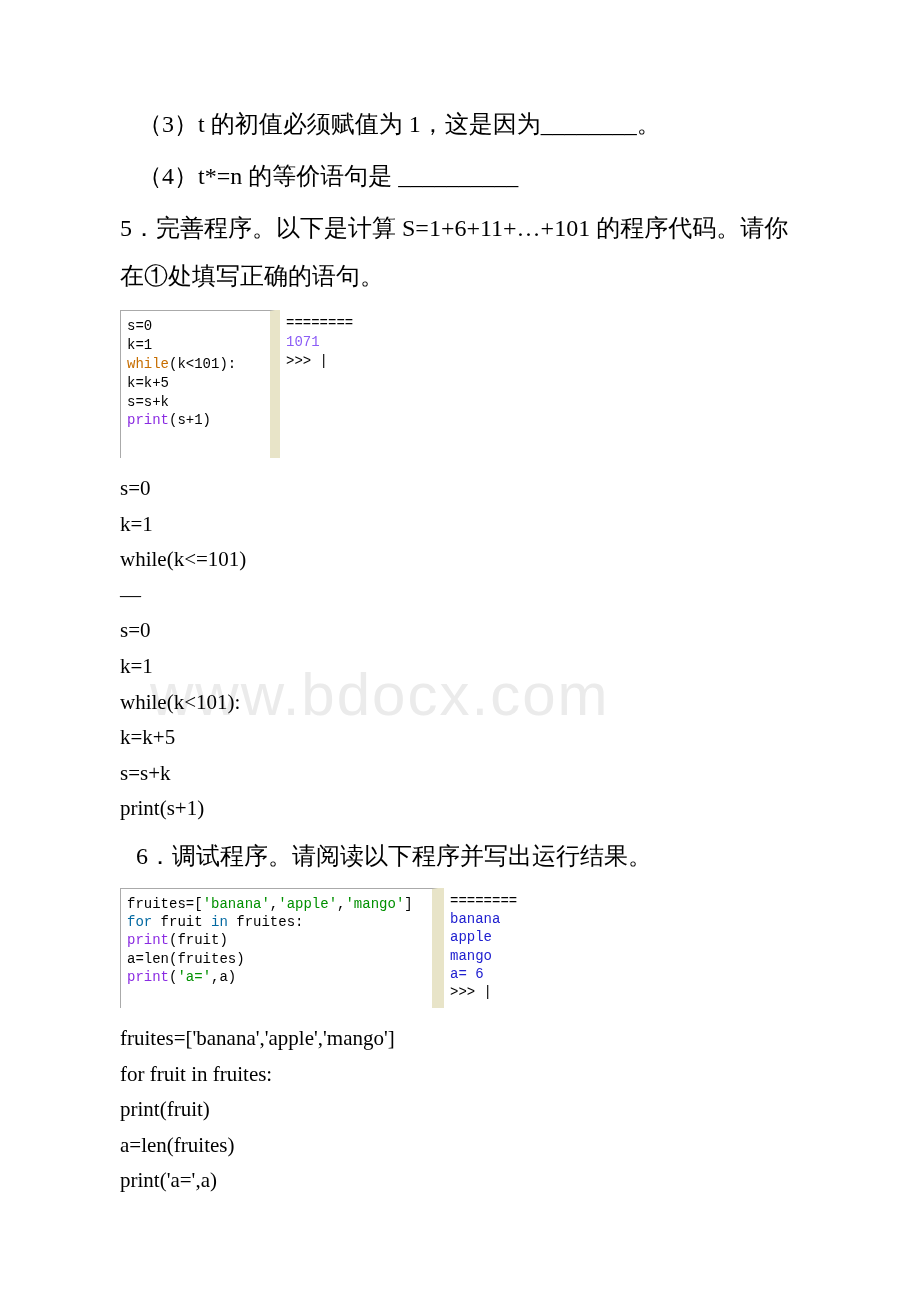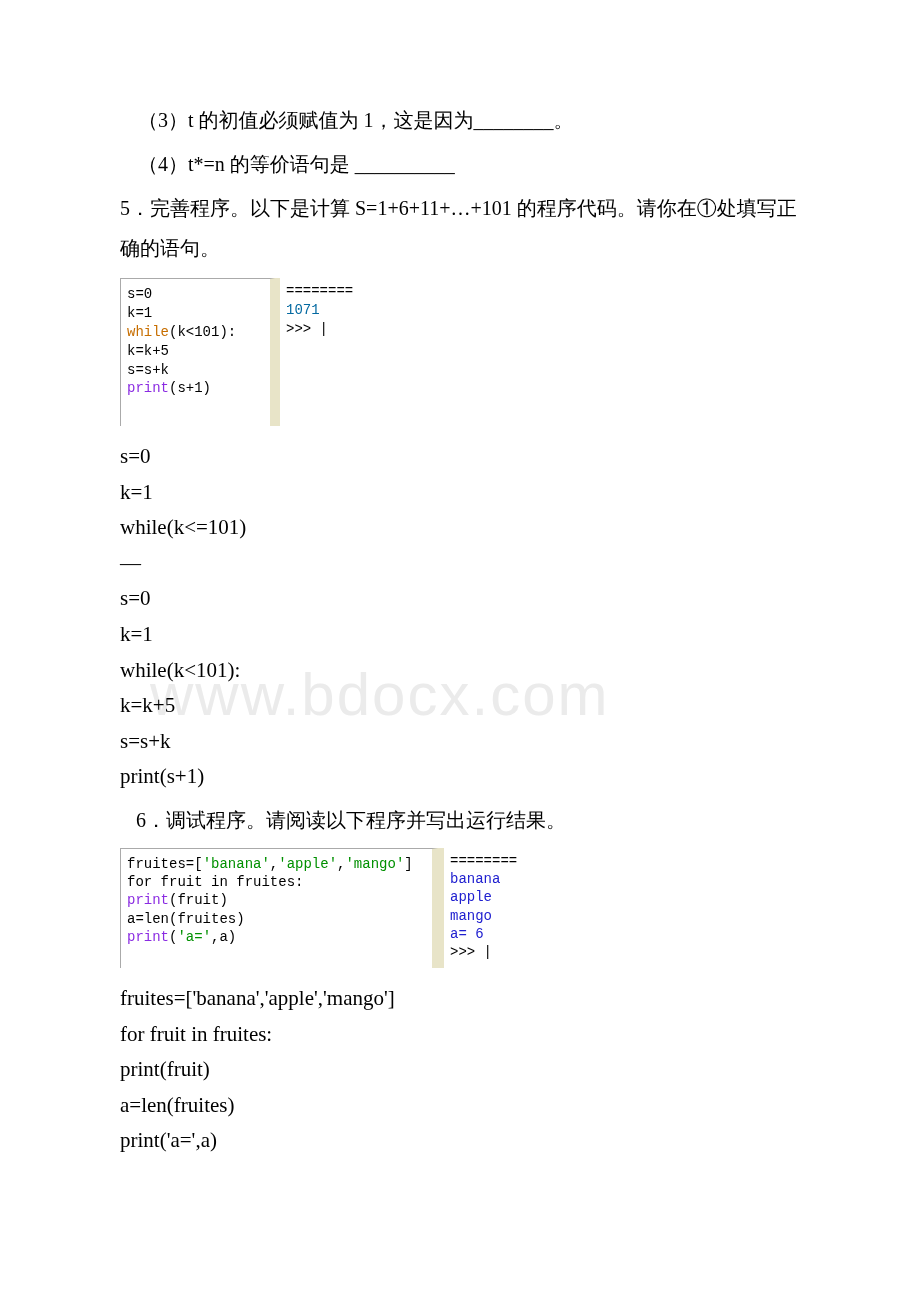--- a/index.html
+++ b/index.html
@@ -5,21 +5,21 @@
   * { margin: 0; padding: 0; box-sizing: border-box; }
   body {
     background: #ffffff;
     font-family: "SimSun", "宋体", serif;
     width: 920px;
     padding: 100px 120px 60px 120px;
     color: #000;
     position: relative;
   }
   .text-line {
-    font-size: 20px;
+    font-size: 24px;
     line-height: 2.0;
     margin-bottom: 4px;
   }
   .indent { padding-left: 18px; }
   .code-block {
     font-family: "Times New Roman", serif;
     font-size: 21px;
     line-height: 1.6;
     margin-bottom: 2px;
   }
@@ -61,42 +61,42 @@
     width: 120px;
     background: #ffffff;
     padding: 4px 6px;
     font-family: "Courier New", monospace;
     font-size: 14px;
     line-height: 1.35;
     color: #000;
     border-left: 5px solid #e8e4c8;
   }
   .ide-right-1 .sep { color: #000; }
-  .ide-right-1 .out { color: #0369a1; }
+  .ide-right-1 .out { color: #8b5cf6; }
   .ide-right-1 .prompt { color: #000; }
   
   
   .ide-screenshot-2 {
     display: flex;
     margin: 8px 0 14px 0;
     height: 120px;
   }
   .ide-left-2 {
     width: 318px;
     background: #ffffff;
     border-top: 1px solid #aaa;
     border-left: 1px solid #aaa;
     border-right: 6px solid #e8e4c8;
     padding: 6px 6px;
     font-family: "Courier New", monospace;
     font-size: 14px;
     line-height: 1.3;
     color: #000;
   }
-  .ide-left-2 .kw { color: #000000; }
+  .ide-left-2 .kw { color: #0369a1; }
   .ide-left-2 .fn { color: #8a2be2; }
   .ide-left-2 .str { color: #009000; }
   .ide-right-2 {
     width: 110px;
     background: #ffffff;
     padding: 4px 6px;
     font-family: "Courier New", monospace;
     font-size: 14px;
     line-height: 1.3;
     color: #000;

